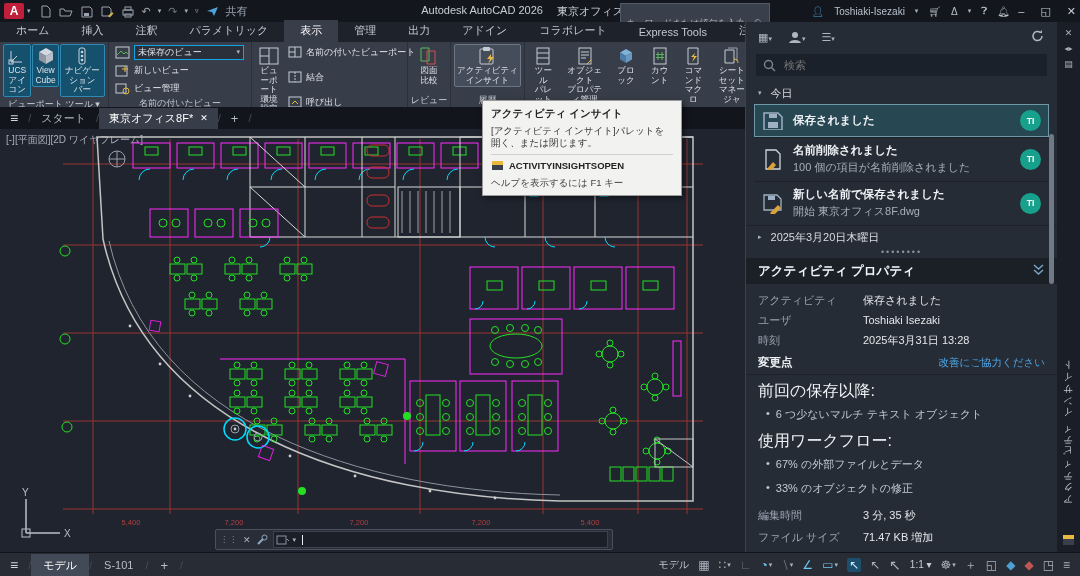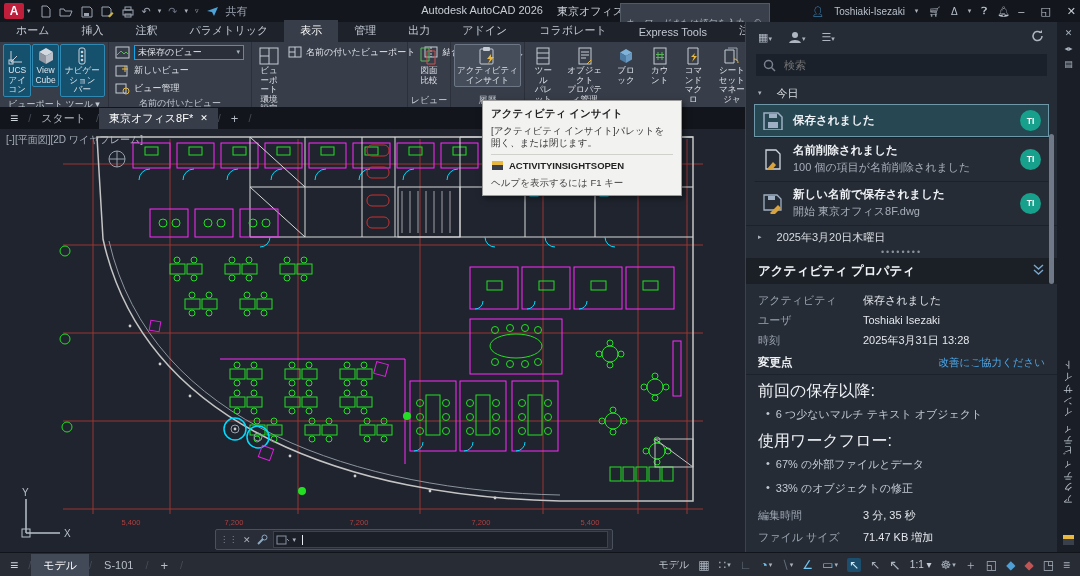--- a/index.html
+++ b/index.html
@@ -62,21 +62,21 @@
   .tt-desc{font-size:9.5px;color:#333;line-height:12px;border-bottom:1px solid #d0d0cd;padding-bottom:5px;margin-bottom:5px;}
   .tt-cmd{display:flex;align-items:center;gap:5px;font-weight:bold;font-size:9.5px;margin-bottom:6px;}
   .tt-help{font-size:9.5px;color:#444;}
 
   
   .rpanel-main{left:745px;top:22px;width:312px;height:530px;background:#262c35;border-left:1px solid #3a4150;box-sizing:border-box;z-index:20;}
   .ai-toolbar{display:flex;align-items:center;gap:16px;height:30px;padding:0 12px;color:#aeb6c2;}
   .ai-toolbar .right{margin-left:auto;}
   .ai-search{margin:2px 10px 6px;height:22px;background:#1b212b;display:flex;align-items:center;gap:6px;padding:0 7px;}
   .ai-search input{background:transparent;border:0;outline:0;color:#aeb6c2;font-size:11px;width:200px;font-family:inherit;}
-  .grp{display:flex;align-items:center;gap:15px;height:22px;padding:0 12px;color:#d8dce2;font-size:11px;}
+  .grp{display:flex;align-items:center;gap:9px;height:22px;padding:0 12px;color:#d8dce2;font-size:11px;}
   .aitem{display:flex;align-items:center;gap:9px;margin:0 8px;padding:5px 7px;border:1px solid transparent;border-top:1px solid #1d222a;}
   .aitem.sel{background:#274752;border:1px solid #6e98a8;}
   .aitem .txt{flex:1;min-width:0;}
   .aitem .t1{font-weight:bold;color:#eef1f5;font-size:11.5px;}
   .aitem .t2{color:#a7afbb;font-size:11px;margin-top:2px;}
   .avatar{width:21px;height:21px;border-radius:50%;background:#17a08c;color:#fff;font-size:8.5px;font-weight:bold;
           display:flex;align-items:center;justify-content:center;flex-shrink:0;}
   .splitter{text-align:center;color:#8a92a0;height:10px;line-height:8px;letter-spacing:2px;font-size:9px;}
   .props-hdr{height:26px;background:#1b2027;display:flex;align-items:center;padding:0 12px;
              color:#f2f4f7;font-weight:bold;font-size:12.5px;}
@@ -255,21 +255,21 @@
     <div class="content" style="gap:5px">
       <div class="rbtn" style="width:52px">
         <svg width="22" height="20">
             <rect x="2" y="2" width="18" height="16" fill="none" stroke="#c6ccd4"></rect>
             <path d="M11 2v16M2 10h9" stroke="#c6ccd4"></path>
           </svg>
         <span>ビューポート
 環境設定</span>
         <span class="caret">▾</span>
       </div>
-      <div style="display:flex;flex-direction:row;gap:9px">
+      <div style="display:flex;flex-direction:column;gap:9px">
         <div class="rrow">
           <svg width="14" height="12">
               <rect x="1" y="1" width="12" height="10" fill="none" stroke="#c6ccd4"></rect>
               <path d="M7 1v10M1 6h6" stroke="#c6ccd4"></path>
             </svg>
           <span>名前の付いたビューポート</span>
         </div>
         <div class="rrow">
           <svg width="14" height="12">
               <rect x="1" y="1" width="12" height="10" fill="none" stroke="#c6ccd4"></rect>

